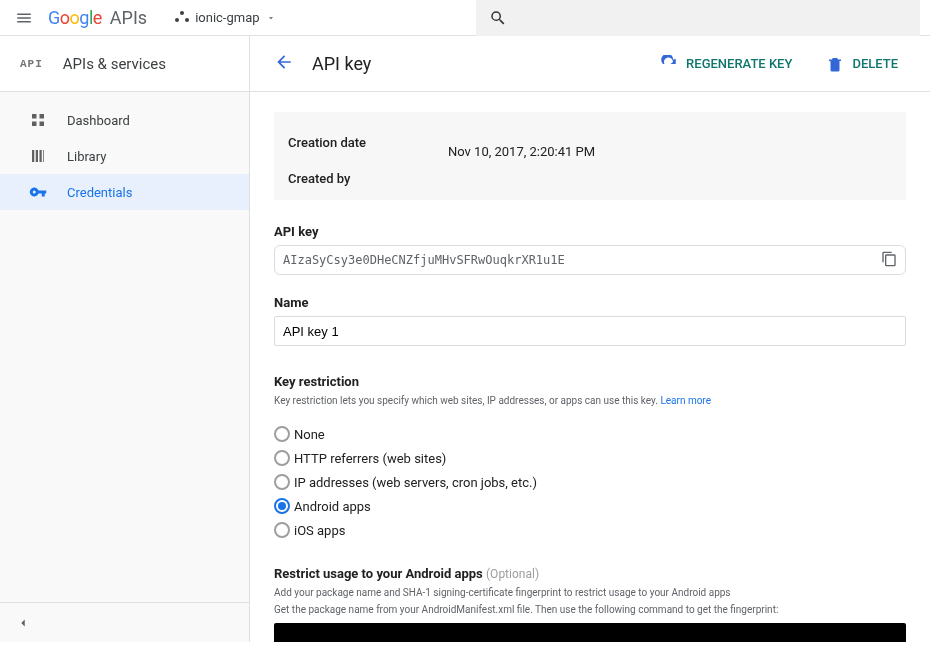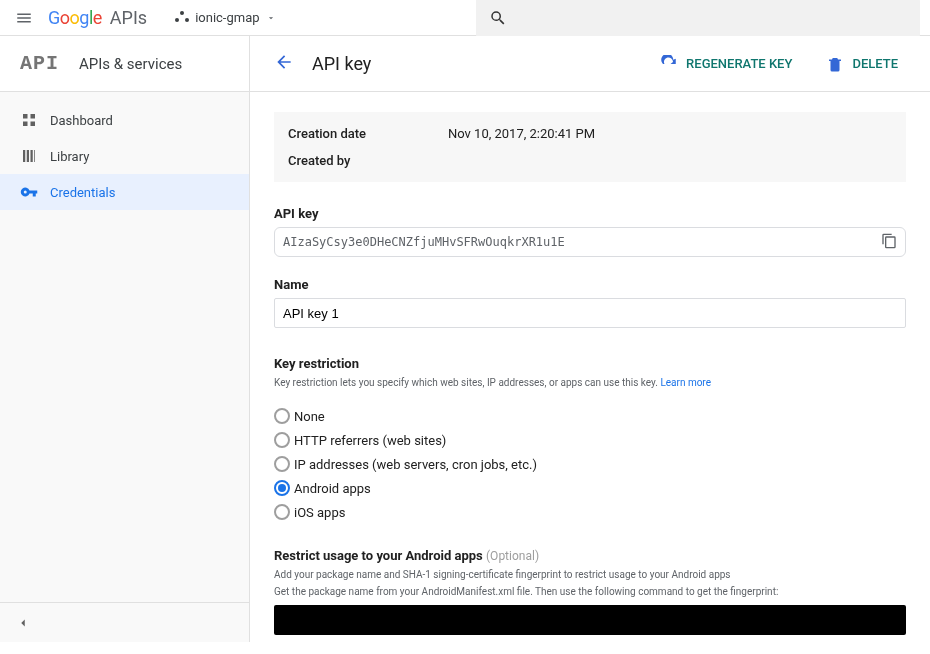--- a/index.html
+++ b/index.html
@@ -20,43 +20,43 @@
 .project svg { width: 10px; height: 10px; }
 .search-wrap { flex: 1; display: flex; align-items: center; margin-left: 200px; background: #f1f1f1; height: 38px; border-radius: 2px; margin-right: 10px; margin-top:5px; margin-bottom:5px; }
 .search-icon { width: 44px; display: flex; align-items: center; justify-content: center; }
 .search-icon svg { width: 18px; height: 18px; fill: #333; }
 .search-input { flex: 1; border: none; background: transparent; outline: none; font-size: 14px; }
 
 
 .shell { display: flex; height: calc(654px - 48px); }
 .sidebar { width: 250px; border-right: 1px solid #e0e0e0; background: #f9f9f9; display: flex; flex-direction: column; }
 .side-header { display: flex; align-items: center; gap: 20px; padding: 0 20px; height: 56px; background: #fff; border-bottom: 1px solid #e0e0e0; }
-.api-mark { font-family: "Courier New", monospace; font-size: 20px; font-weight: 700; color: #757575; letter-spacing: 1px; }
+.api-mark { font-family: "Courier New", monospace; font-size: 11px; font-weight: 700; color: #757575; letter-spacing: 1px; }
 .side-title { font-size: 15px; color: #3c4043; }
 .side-nav { padding-top: 10px; flex: 1; }
-.nav-item { display: flex; align-items: center; gap: 12px; height: 36px; padding: 0 20px; color: #3c4043; font-size: 13px; cursor: pointer; }
+.nav-item { display: flex; align-items: center; gap: 20px; height: 36px; padding: 0 29px; color: #3c4043; font-size: 13px; cursor: pointer; }
 .nav-item.active { background: #e8f0fe; color: #1a73e8; }
 .nav-item svg { width: 18px; height: 18px; fill: #616161; }
 .nav-item.active svg { fill: #1a73e8; }
 .side-footer { height: 40px; display: flex; align-items: center; padding-left: 16px; border-top: 1px solid #e0e0e0; }
 .side-footer svg { width: 14px; height: 14px; fill: #616161; }
 
 
 .main { flex: 1; background: #fff; overflow-y: auto; }
 .main-header { display: flex; align-items: center; height: 56px; border-bottom: 1px solid #e0e0e0; padding: 0 24px; gap: 18px; }
 .back-arrow svg { width: 20px; height: 20px; fill: #3367d6; cursor: pointer; }
 .page-title { font-size: 18px; color: #212121; margin-right: auto; }
 .action-btn { display: flex; align-items: center; gap: 8px; color: #0f766e; font-size: 13px; font-weight: 500; cursor: pointer; padding: 8px; }
 .action-btn svg { width: 18px; height: 18px; fill: #3367d6; }
 
 .content { padding: 20px 24px; max-width: 680px; }
 .meta-box { background: #f7f7f7; padding: 8px 0; margin-bottom: 24px; }
 .meta-row { display: flex; align-items: center; padding: 6px 14px; font-size: 13px; }
 .meta-label { width: 160px; color: #212121; font-weight: 500; }
-.meta-val { color: #212121; }
+.meta-val { color: #212121; margin-top: 18px; }
 
 .field-label { font-size: 13px; font-weight: 700; color: #212121; margin-bottom: 6px; }
 .readonly-box { display: flex; align-items: center; border: 1px solid #dadce0; border-radius: 6px; height: 30px; padding: 0 8px; margin-bottom: 20px; }
 .readonly-box .val { flex:1; font-family: monospace; font-size: 12px; color: #5f6368; }
 .copy-icon svg { width: 16px; height: 16px; fill: #5f6368; cursor: pointer; }
 
 .text-input { width: 100%; border: 1px solid #dadce0; border-radius: 2px; height: 30px; padding: 0 8px; font-size: 13px; margin-bottom: 28px; outline: none; }
 
 .section-title { font-size: 13px; font-weight: 700; margin-bottom: 4px; }
 .helper-text { font-size: 10px; color: #5f6368; line-height: 1.5; margin-bottom: 14px; }

